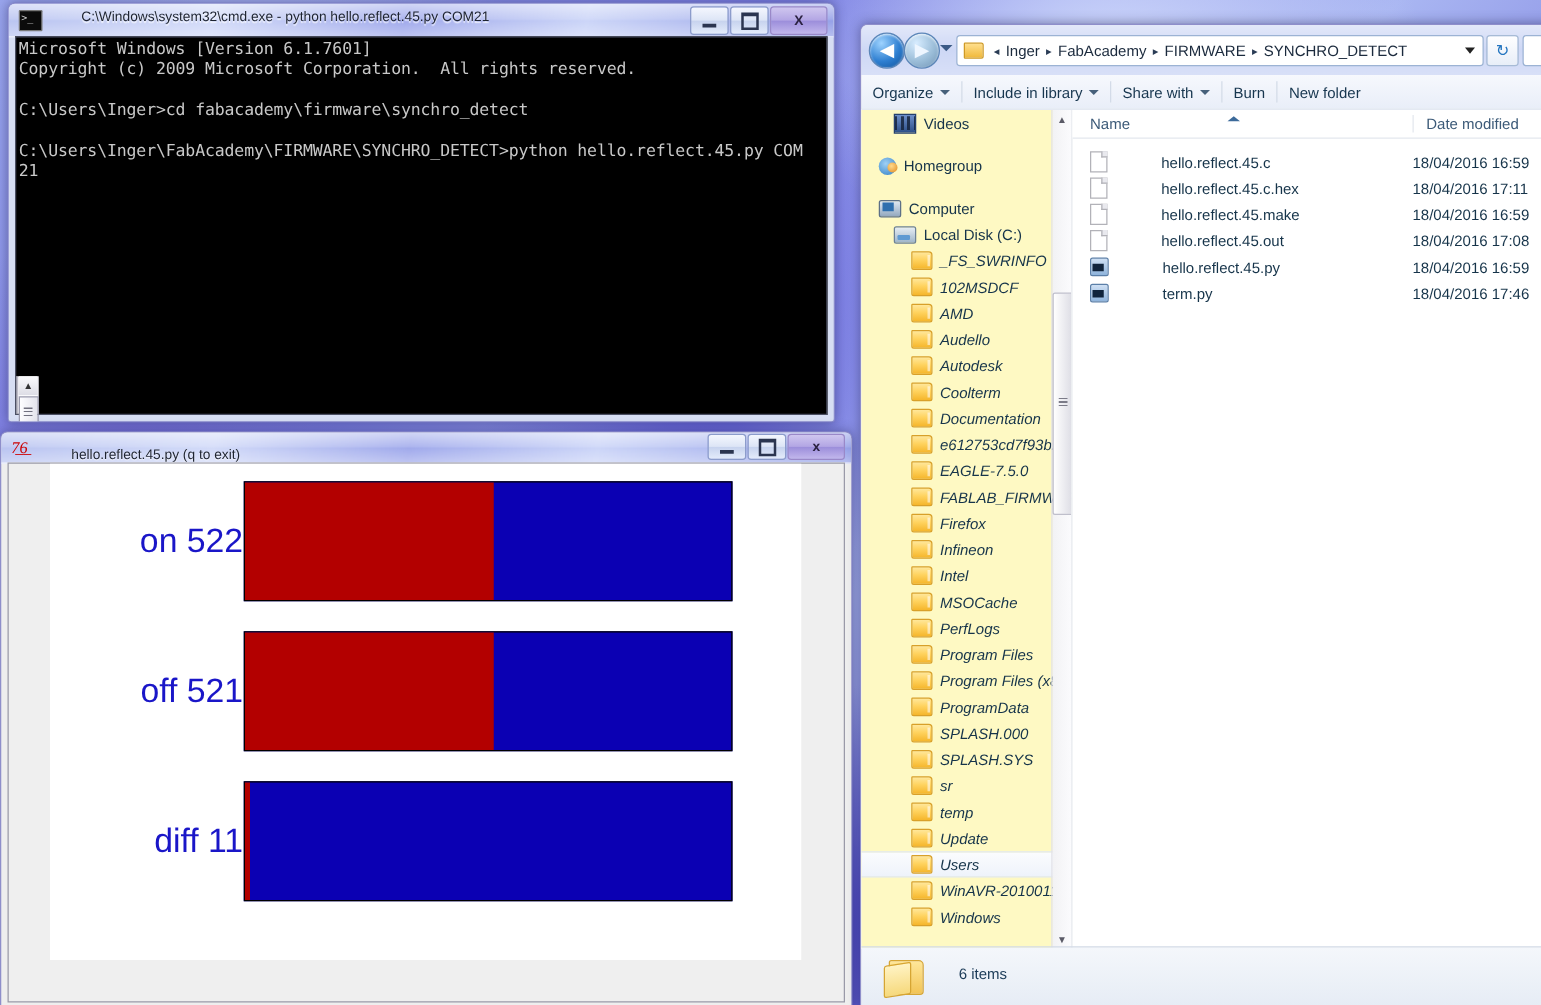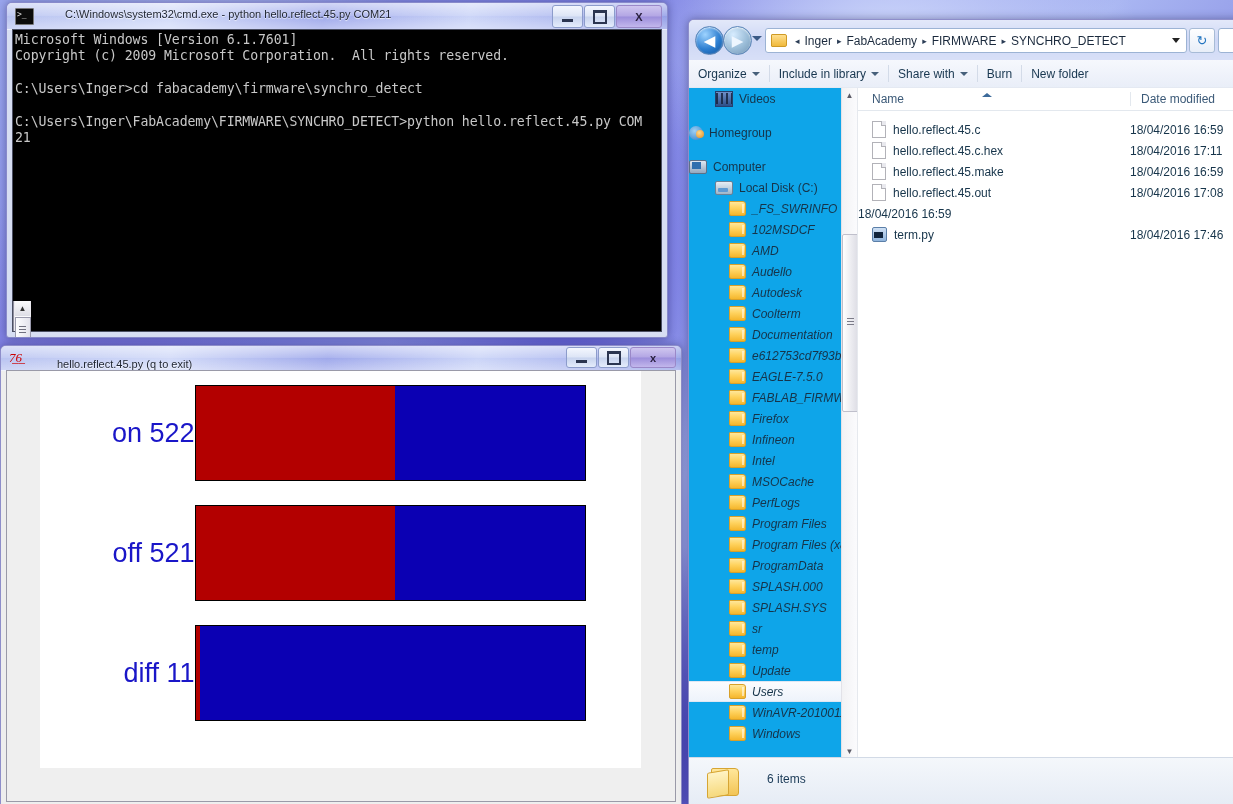--- a/index.html
+++ b/index.html
@@ -175,23 +175,23 @@
   }
   .tb-item{padding:0 9px;display:flex;align-items:center;gap:5px;white-space:nowrap;height:100%;}
   .tb-sep{width:1px;height:17px;background:#d3dbe8;}
   .tb-caret{width:0;height:0;border-left:4px solid transparent;border-right:4px solid transparent;border-top:4px solid #46607a;}
   .exp-body{
     position:absolute;left:0;top:67px;width:556px;height:671px;background:#fff;
     border-top:1px solid #e4e9f2;
   }
   .tree-pane{
     position:absolute;left:0;top:0;width:168px;height:671px;
-    background:#0ea5e9;overflow:hidden;font-size:12px;color:#16344a;
-  }
-  .tree-row{height:21px;display:flex;align-items:center;white-space:nowrap;}
+    background:#fef9c3;overflow:hidden;font-size:12px;color:#16344a;
+  }
+  .tree-row{height:21px;display:flex;align-items:center;padding-left:14px;white-space:nowrap;}
   .tree-row.lv2{padding-left:26px;}
   .tree-row.lv3{padding-left:40px;font-style:italic;}
   .tree-row.sel{
     background:linear-gradient(to bottom,#fbfcfe,#eef3fb);
     border-top:1px solid #dfe7f3;border-bottom:1px solid #dfe7f3;
     height:19px;
   }
   .tree-gap{height:13px;}
   .ico{width:16px;height:14px;margin-right:6px;flex:0 0 auto;position:relative;}
   .ico-folder{
@@ -237,21 +237,21 @@
     height:22px;display:flex;align-items:center;font-size:12px;color:#3c5a78;
     border-bottom:1px solid #e3e8ee;background:#fff;position:relative;
   }
   .col-name{width:272px;padding-left:14px;box-sizing:border-box;position:relative;}
   .col-date{padding-left:10px;border-left:1px solid #e3e8ee;height:14px;line-height:14px;}
   .sort-arrow{
     position:absolute;left:124px;top:1px;width:0;height:0;
     border-left:5px solid transparent;border-right:5px solid transparent;border-bottom:4px solid #3c6a9a;
   }
   .file-row{height:21px;display:flex;align-items:center;font-size:12px;color:#16344a;}
-  .f-name{width:272px;padding-left:14px;box-sizing:border-box;display:flex;align-items:center;}
+  .f-name{width:272px;padding-left:14px;box-sizing:border-box;display:flex;align-items:center;gap:36px;}
   .f-date{color:#16344a;}
   .ico-file{
     width:12px;height:15px;margin-right:7px;background:#fff;border:1px solid #b2b2b8;flex:0 0 auto;position:relative;
   }
   .ico-file:after{content:"";position:absolute;right:-1px;top:-1px;width:4px;height:4px;
     background:#e9e9ee;border-left:1px solid #b2b2b8;border-bottom:1px solid #b2b2b8;}
   .ico-py{
     width:13px;height:13px;margin-right:7px;flex:0 0 auto;position:relative;
     background:linear-gradient(to bottom,#cfe0f4,#8fb4dc);border:1px solid #5b7fa8;border-radius:2px;
   }
@@ -568,20 +568,24 @@
 
       <div class="file-row">
         <div class="f-name">
           <span class="ico-file"></span>
           <span>hello.reflect.45.out</span>
         </div>
         <div class="f-date">18/04/2016 17:08</div>
       </div>
 
       <div class="file-row">
+        <div class="f-name">
+          <span class="ico-py"></span>
+          <span>hello.reflect.45.py</span>
+        </div>
         <div class="f-date">18/04/2016 16:59</div>
       </div>
 
       <div class="file-row">
         <div class="f-name">
           <span class="ico-py"></span>
           <span>term.py</span>
         </div>
         <div class="f-date">18/04/2016 17:46</div>
       </div>

